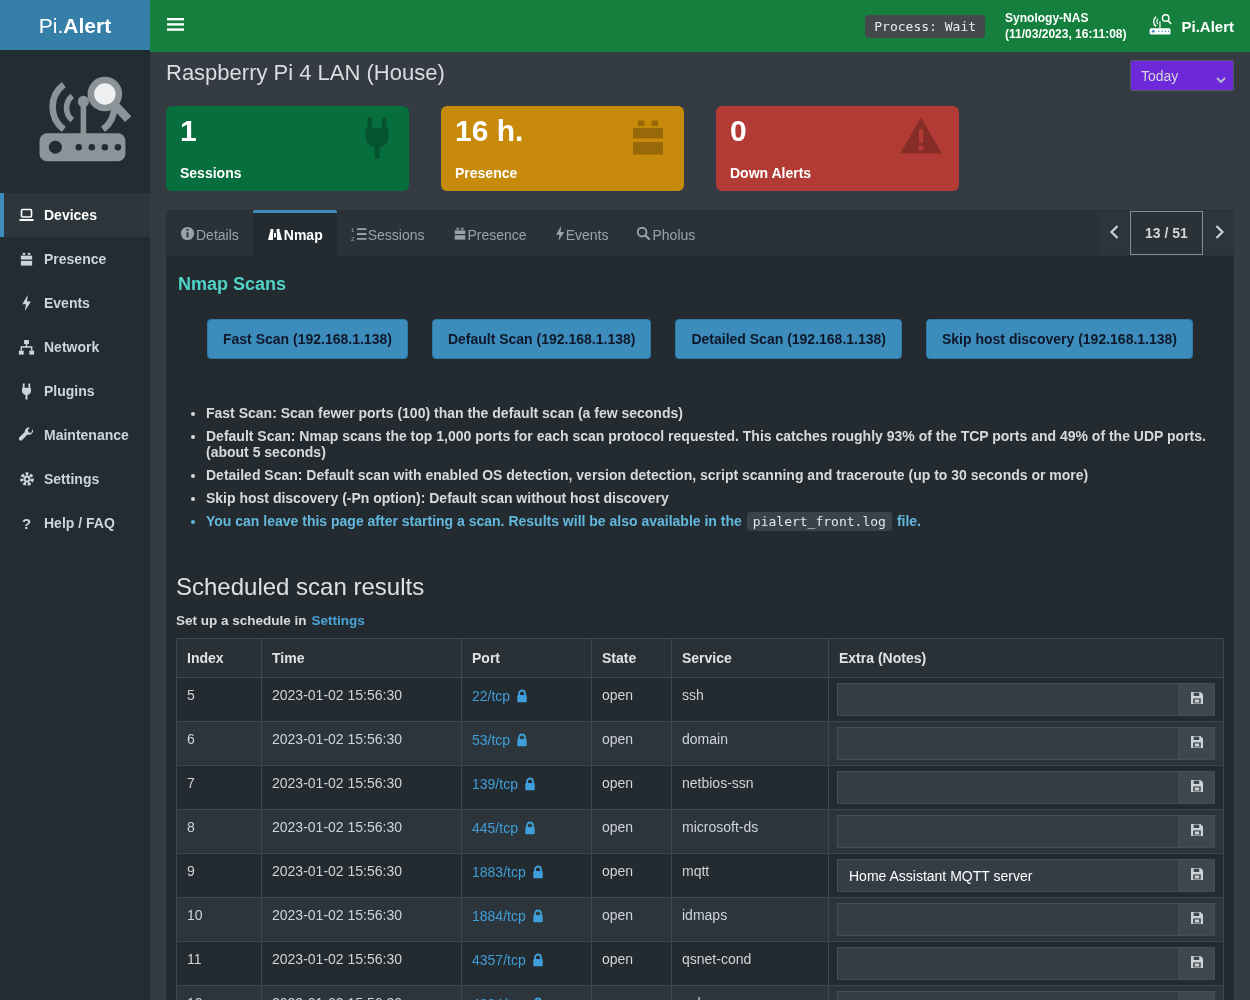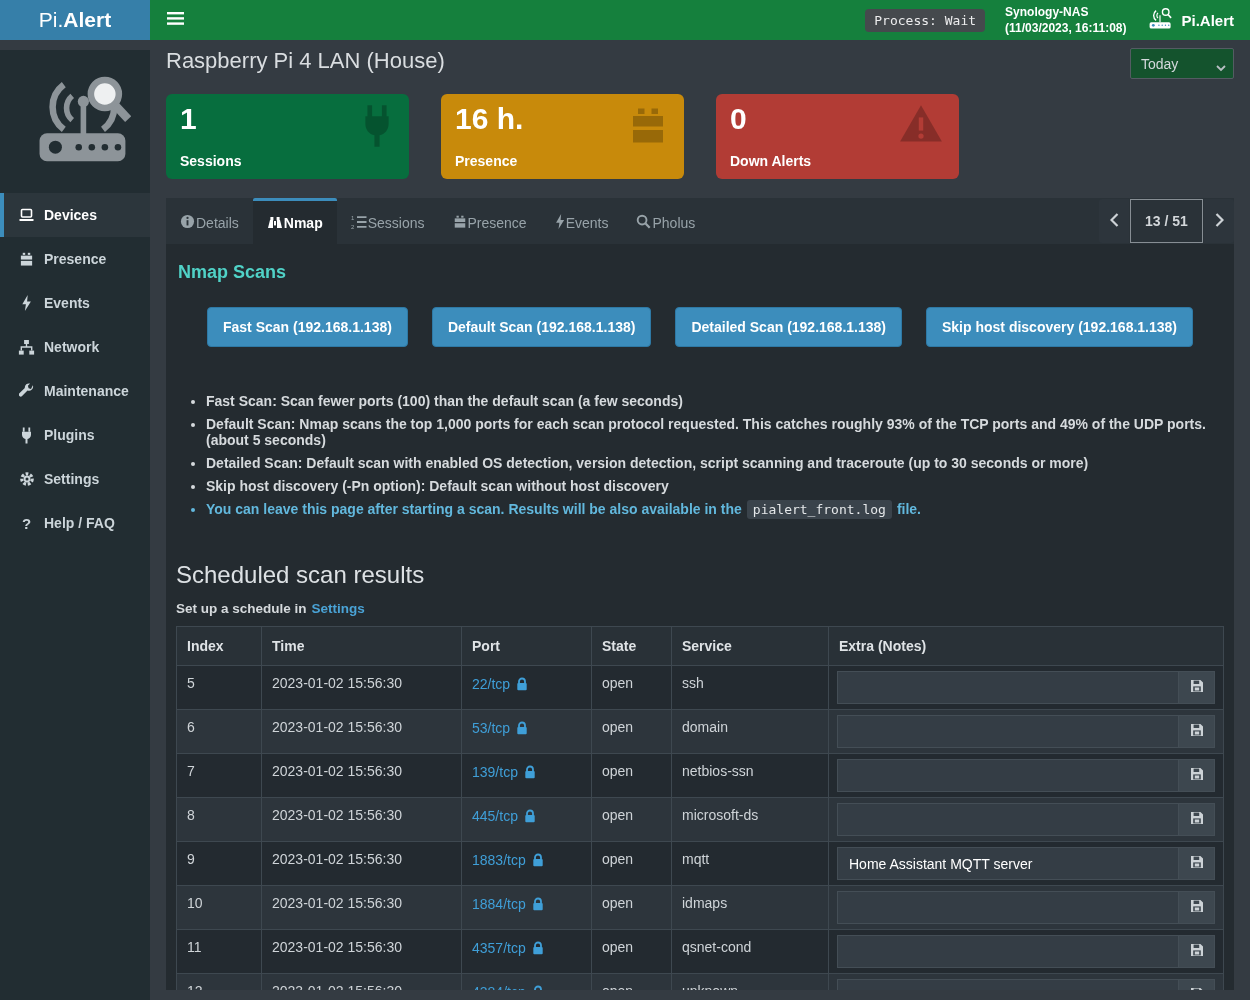--- a/index.html
+++ b/index.html
@@ -1,21 +1,21 @@
 <!DOCTYPE html>
 <html><head>
 <meta charset="utf-8">
 <style>
   * { margin:0; padding:0; box-sizing:border-box; }
   html,body { width:1250px; height:1000px; }
   body { font-family:"Liberation Sans","DejaVu Sans",sans-serif; background:#343b42; overflow:hidden; }
   .screen { position:relative; width:1250px; height:1000px; overflow:hidden; }
 
   
-  .topbar { display:flex; height:40px; }
+  .topbar { display:flex; height:52px; }
   .brand { width:150px; background:#367fa9; color:#fff; display:flex; align-items:center; justify-content:center; font-size:21px; }
   .brand .light { font-weight:300; }
   .brand .bold { font-weight:700; }
   .nav-rest { flex:1; background:#15803d; display:flex; align-items:center; }
   .hamburger { background:none; border:none; color:#fff; padding:0 17px; height:50px; cursor:pointer; }
   .nav-right { margin-left:auto; display:flex; align-items:center; padding-right:10px; }
   .process-badge { font-family:"DejaVu Sans Mono","Liberation Mono",monospace; font-size:13px; background:#45494d; color:#ededee; padding:4px 9px; border-radius:4px; margin-right:20px; }
   .nas-info { color:#fff; font-size:12px; font-weight:700; line-height:1.35; margin-right:18px; }
   .app-id { display:flex; align-items:center; gap:9px; color:#fff; font-weight:700; font-size:15px; margin-right:6px; }
 
@@ -25,21 +25,21 @@
   .side-item { display:flex; align-items:center; gap:9px; height:44px; padding-left:14px; border-left:4px solid transparent; color:#ccd5da; font-size:14px; font-weight:600; text-decoration:none; cursor:pointer; }
   .side-item .sicon { width:17px; display:flex; justify-content:center; }
   .side-item.active { background:#2c363c; border-left-color:#3c8dbc; color:#fff; }
   .q-glyph { font-size:15px; font-weight:700; }
 
   
   .main { margin-left:150px; height:calc(100% - 50px); padding:0 16px; overflow:hidden; }
   .content-head { display:flex; align-items:flex-start; justify-content:space-between; margin-top:8px; height:42px; }
   .page-title { font-size:22px; font-weight:500; color:#d9dde0; }
   .select-wrap { position:relative; }
-  .select-wrap select { appearance:none; -webkit-appearance:none; width:104px; height:31px; background:#14532d; color:#d4d9dc; border:1px solid #545c63; border-radius:2px; padding:0 24px 0 10px; font-size:14px; font-family:inherit; cursor:pointer; }
+  .select-wrap select { appearance:none; -webkit-appearance:none; width:104px; height:31px; background:#6d28d9; color:#d4d9dc; border:1px solid #545c63; border-radius:2px; padding:0 24px 0 10px; font-size:14px; font-family:inherit; cursor:pointer; }
   .select-chevron { position:absolute; right:8px; top:10px; color:#b9bfc4; pointer-events:none; }
 
   
   .cards { display:grid; grid-template-columns:repeat(4,1fr); gap:32px; margin-top:4px; }
   .card { position:relative; height:85px; border-radius:6px; padding:8px 14px 10px; color:#fff; display:flex; flex-direction:column; justify-content:space-between; }
   .card-value { font-size:30px; font-weight:700; line-height:1.15; }
   .card-label { font-size:14px; font-weight:600; }
   .card-icon { position:absolute; top:10px; right:16px; color:rgba(0,0,0,0.24); }
   .card-teal { background:#0c7f99; }
   .card-green { background:#076e3e; }
@@ -55,21 +55,21 @@
   .pager { display:flex; align-items:center; }
   .pager-btn { width:30px; height:44px; background:#2d353c; color:#cdd2d6; border:none; display:flex; align-items:center; justify-content:center; cursor:pointer; }
   .pager-btn.prev { border-radius:3px 0 0 3px; }
   .pager-btn.next { border-radius:0 3px 3px 0; }
   .pager-box { width:73px; height:44px; margin:0 1px; border:1px solid #878e94; display:flex; align-items:center; justify-content:center; color:#d3d7da; font-size:14px; font-weight:600; }
 
   
   .tab-panel { background:#242b30; padding:18px 10px 0; min-height:760px; }
   .nmap-heading { font-size:18px; font-weight:600; color:#50d2c7; margin-left:2px; }
   .scan-buttons { display:flex; justify-content:center; gap:24px; margin-top:24px; }
-  .scan-btn { background:#3c8dbc; border:1px solid #2e79a5; color:#ffffff; font-weight:600; font-size:14px; font-family:inherit; padding:11px 15px; border-radius:4px; cursor:pointer; }
+  .scan-btn { background:#3c8dbc; border:1px solid #2e79a5; color:#0f172a; font-weight:600; font-size:14px; font-family:inherit; padding:11px 15px; border-radius:4px; cursor:pointer; }
   .scan-notes { margin:46px 0 0 30px; list-style:disc; }
   .scan-notes li { font-size:14px; font-weight:600; color:#d6dadd; margin-bottom:7px; }
   .scan-notes li.note { color:#62b8dd; }
   .code-chip { font-family:"DejaVu Sans Mono","Liberation Mono",monospace; font-size:13px; font-weight:400; background:#3a434b; color:#e4e7e9; padding:2px 6px; border-radius:3px; margin:0 5px; }
 
   .sched-heading { margin-top:44px; font-size:24px; font-weight:500; color:#dde1e4; }
   .sched-sub { margin-top:12px; font-size:13.5px; font-weight:600; color:#d6dadd; }
   .sched-sub a { color:#4aa3d6; text-decoration:none; margin-left:5px; cursor:pointer; }
 
   
@@ -188,34 +188,34 @@
               <rect x="5.6" y="0" width="4.8" height="4"></rect>
               <rect x="0.4" y="10.6" width="4.8" height="4"></rect>
               <rect x="10.8" y="10.6" width="4.8" height="4"></rect>
               <path d="M8 4v3M2.8 10.6V7h10.4v3.6" fill="none" stroke="currentColor" stroke-width="1.4"></path>
             </svg>
           </span>
         <span>Network</span>
       </a>
       <a class="side-item">
         <span class="sicon">
-            <svg width="16" height="16" viewBox="0 0 16 16">
-              <path d="M13.8 2.2a4.1 4.1 0 0 1-5.3 5.3L3.1 13a1.9 1.9 0 0 1-2.7-2.7L5.8 4.9A4.1 4.1 0 0 1 11.1.6L8.9 2.8l.7 2.4 2.4.7z" fill="currentColor"></path>
-            </svg>
-          </span>
-        <span>Maintenance</span>
-      </a>
-      <a class="side-item">
-        <span class="sicon">
             <svg width="13" height="17" viewBox="0 0 12 17">
               <path d="M3.2 0.5v4.2M8.8 0.5v4.2" stroke="currentColor" stroke-width="1.8" fill="none"></path>
               <path d="M1.5 4.7h9v3c0 2.2-1.5 4-3.5 4.4v4.4h-2v-4.4C3 11.7 1.5 9.9 1.5 7.7z" fill="currentColor"></path>
             </svg>
           </span>
         <span>Plugins</span>
+      </a>
+      <a class="side-item">
+        <span class="sicon">
+            <svg width="16" height="16" viewBox="0 0 16 16">
+              <path d="M13.8 2.2a4.1 4.1 0 0 1-5.3 5.3L3.1 13a1.9 1.9 0 0 1-2.7-2.7L5.8 4.9A4.1 4.1 0 0 1 11.1.6L8.9 2.8l.7 2.4 2.4.7z" fill="currentColor"></path>
+            </svg>
+          </span>
+        <span>Maintenance</span>
       </a>
       <a class="side-item">
         <span class="sicon">
             <svg width="16" height="16" viewBox="0 0 16 16">
               <circle cx="8" cy="8" r="5.2" fill="none" stroke="currentColor" stroke-width="3.2" stroke-dasharray="2.7 1.8"></circle>
               <circle cx="8" cy="8" r="3.4" fill="currentColor"></circle>
               <circle cx="8" cy="8" r="1.5" fill="#222d32"></circle>
             </svg>
           </span>
         <span>Settings</span>

